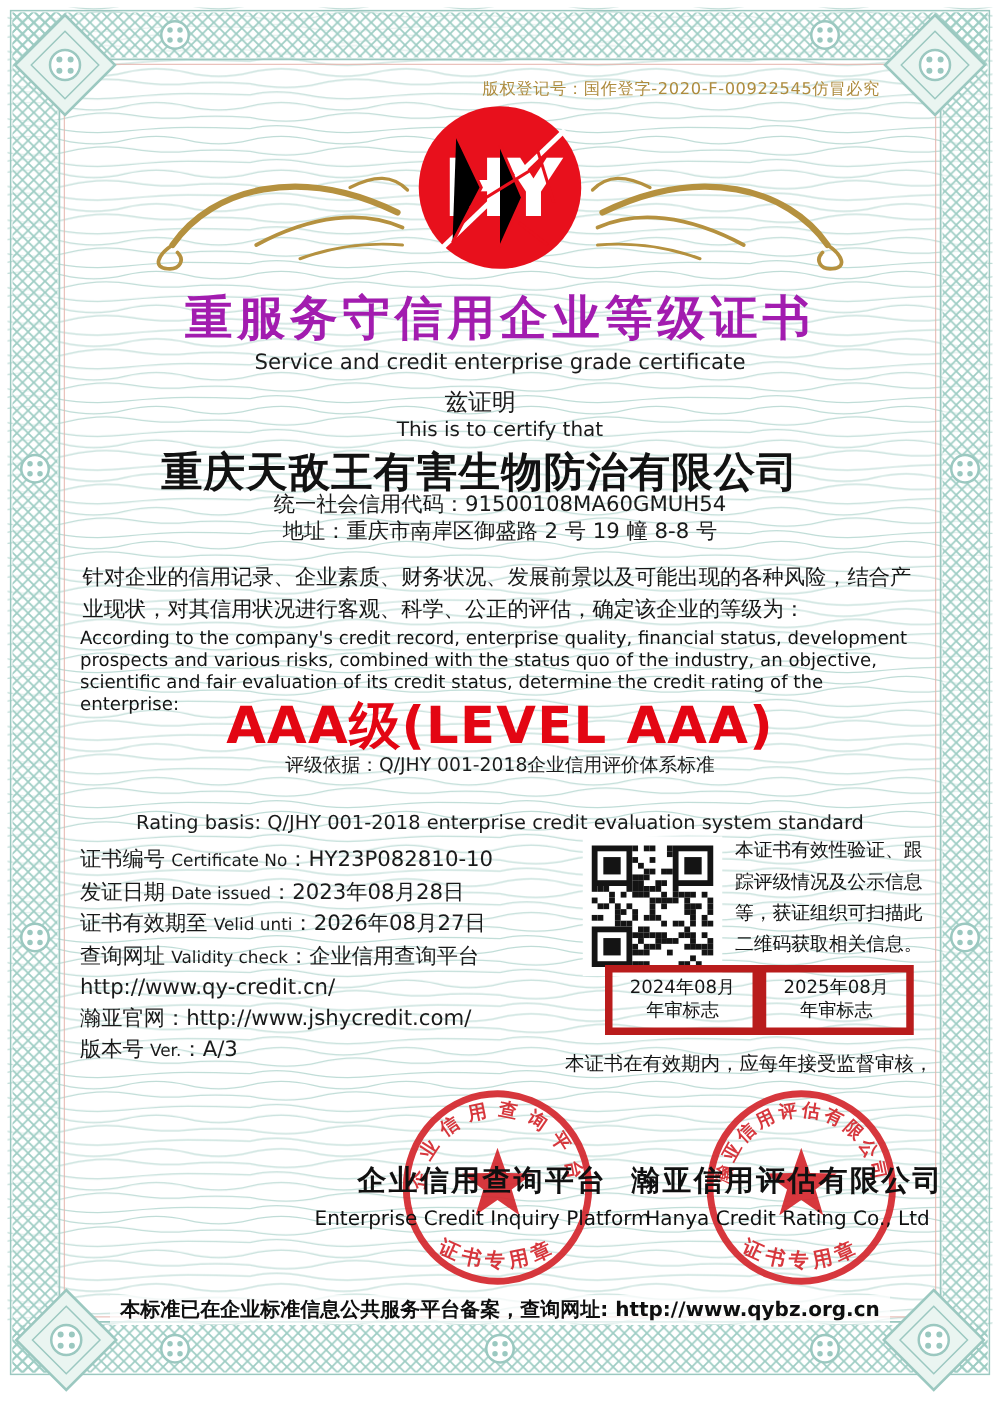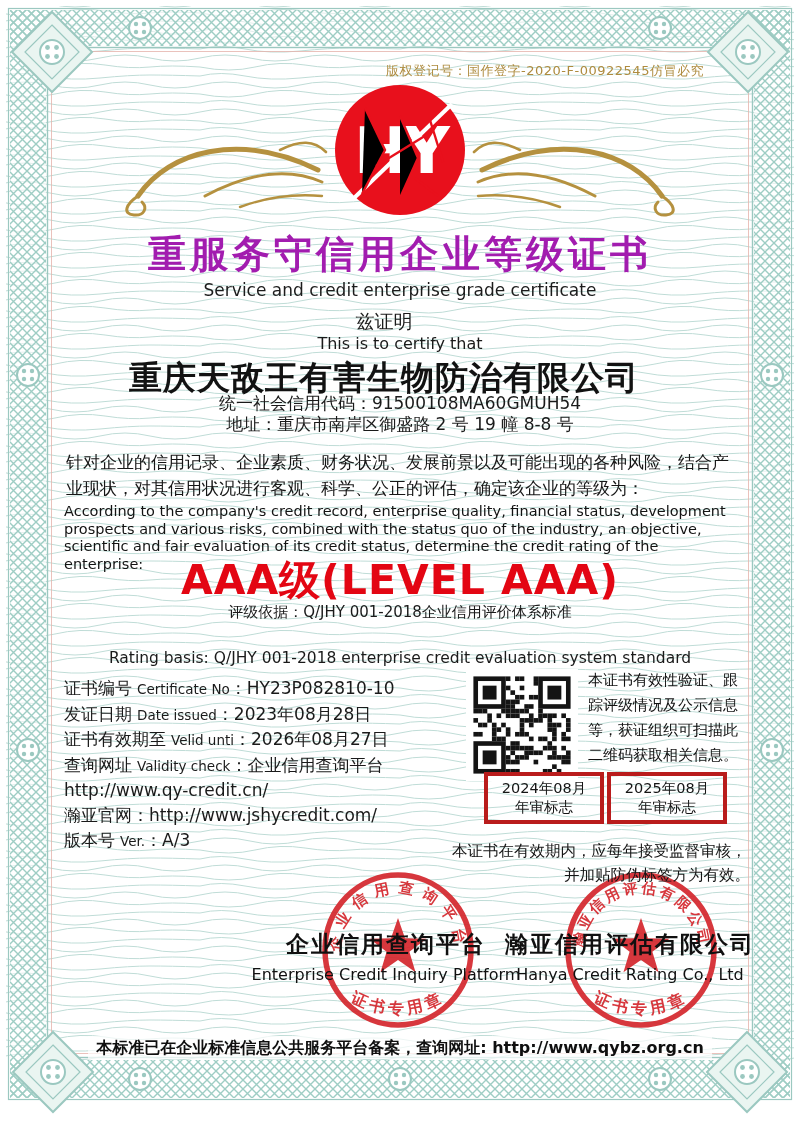--- a/index.html
+++ b/index.html
@@ -17,21 +17,21 @@
   #credit-code{left:40px;top:392px;width:720px;font-size:17px;font-weight:500;}
   #address{left:40px;top:413px;width:720px;font-size:17px;font-weight:500;}
   #body-zh{left:66px;top:449px;width:672px;font-size:17px;line-height:26px;font-weight:500;color:#161616;}
   #body-en{left:64px;top:503px;width:678px;font-size:14.5px;line-height:17.5px;color:#131313;}
   #rating{left:40px;top:553px;width:720px;font-size:41px;font-weight:800;color:#e30613;letter-spacing:1px;}
   #basis-zh{left:40px;top:603px;width:720px;font-size:15px;font-weight:500;}
   #basis-en{left:40px;top:622px;width:720px;font-size:15.5px;margin-top:27px;}
   #details{left:64px;top:676px;width:400px;font-size:17px;line-height:24.6px;font-weight:500;white-space:nowrap;}
   #details .en-lab{font-size:13.5px;margin-left:5px;}
   #qr-note{left:588px;top:668px;width:164px;font-size:15px;line-height:25px;font-weight:500;color:#111;}
-  .ybox{top:772px;width:112px;height:44px;border:4px solid #b91c1c;display:flex;flex-direction:column;
+  .ybox{top:772px;width:112px;height:44px;border:6px solid #b91c1c;display:flex;flex-direction:column;
         align-items:center;justify-content:center;font-size:14.5px;line-height:19px;font-weight:500;color:#151515;}
   #ybox1{left:484px;} #ybox2{left:607px;}
   #sup-note{left:452px;top:839px;width:298px;font-size:15.5px;line-height:24px;font-weight:500;color:#141414;}
   #sup-note .l2{display:block;text-align:right;}
   .org{width:340px;text-align:center;color:#101010;}
   .org .zh{font-size:23px;font-weight:700;letter-spacing:2px;}
   .org .en{font-size:16px;margin-top:5px;font-weight:500;}
   #org-left{left:216px;top:929px;}
   #org-right{left:460px;top:929px;}
   #footer{left:40px;top:1038px;width:720px;text-align:center;font-size:16px;font-weight:600;color:#0f0f0f;}
@@ -329,21 +329,20 @@
     <span>2024年08月</span>
     <span>年审标志</span>
   </div>
   <div class="abs ybox" id="ybox2">
     <span>2025年08月</span>
     <span>年审标志</span>
   </div>
 
   <div class="abs" id="sup-note">
     <span>本证书在有效期内，应每年接受监督审核，</span>
-    <span class="l2">并加贴防伪标签方为有效。</span>
   </div>
 
   <div class="abs org" id="org-left">
     <div class="zh">企业信用查询平台</div>
     <div class="en">Enterprise Credit Inquiry Platform</div>
   </div>
   <div class="abs org" id="org-right">
     <div class="zh">瀚亚信用评估有限公司</div>
     <div class="en">Hanya Credit Rating Co., Ltd</div>
   </div>

